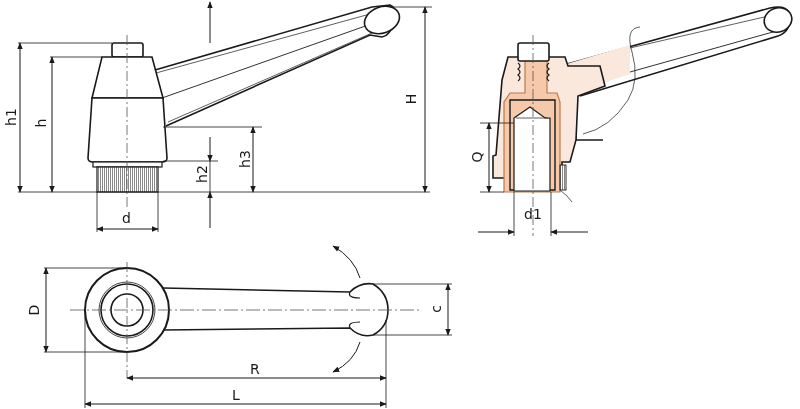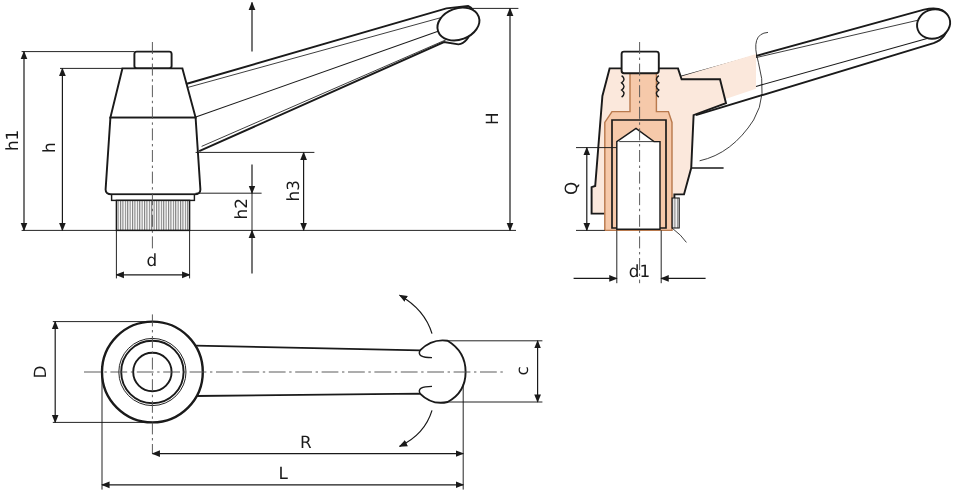--- a/index.html
+++ b/index.html
@@ -146,18 +146,18 @@
 </svg>
 
 <div class="lbl rot" style="left:2px; top:110px;">h1</div>
 <div class="lbl rot" style="left:37px; top:116px;">h</div>
 <div class="lbl rot" style="left:193px; top:167px;">h2</div>
 <div class="lbl rot" style="left:236px; top:152px;">h3</div>
 <div class="lbl rot" style="left:406px; top:92px;">H</div>
 <div class="lbl" style="left:122px; top:211px;">d</div>
 
 <div class="lbl rot" style="left:471px; top:150px;">Q</div>
-<div class="lbl" style="left:524px; top:220px;text-align:center;">d1</div>
+<div class="lbl" style="left:524px; top:207px;text-align:center;">d1</div>
 
 <div class="lbl rot" style="left:29px; top:303px;">D</div>
 <div class="lbl rot" style="left:432px; top:302px;">c</div>
 <div class="lbl" style="left:250px; top:362px;">R</div>
 <div class="lbl" style="left:232px; top:388px;">L</div>
 
 </body></html>

